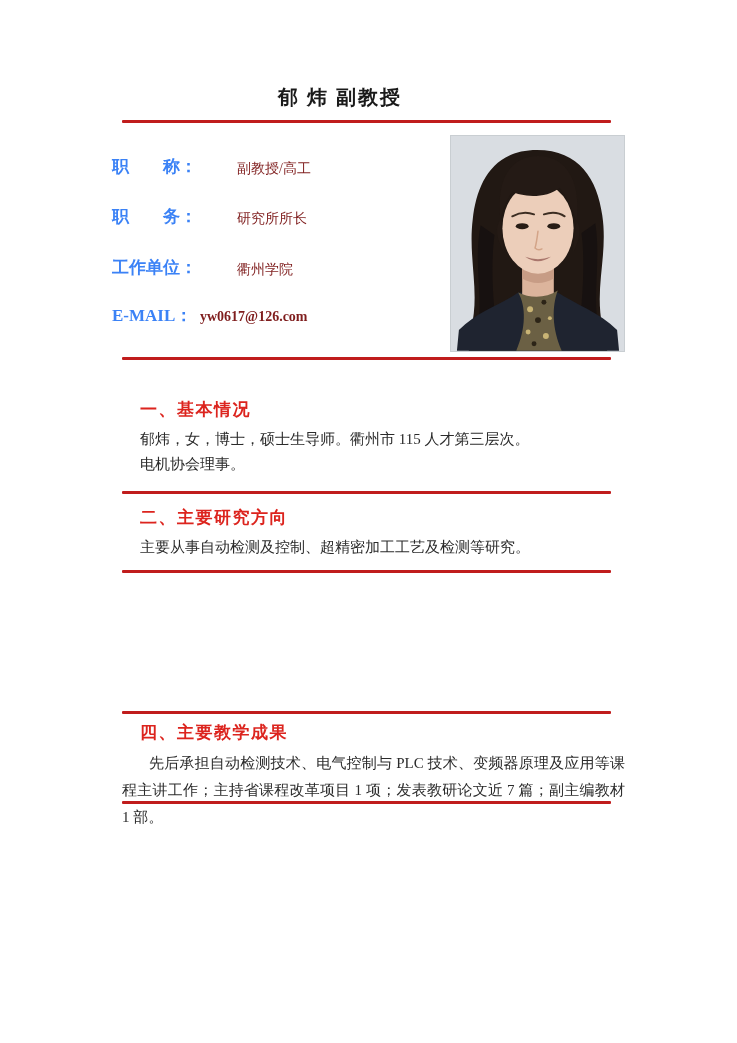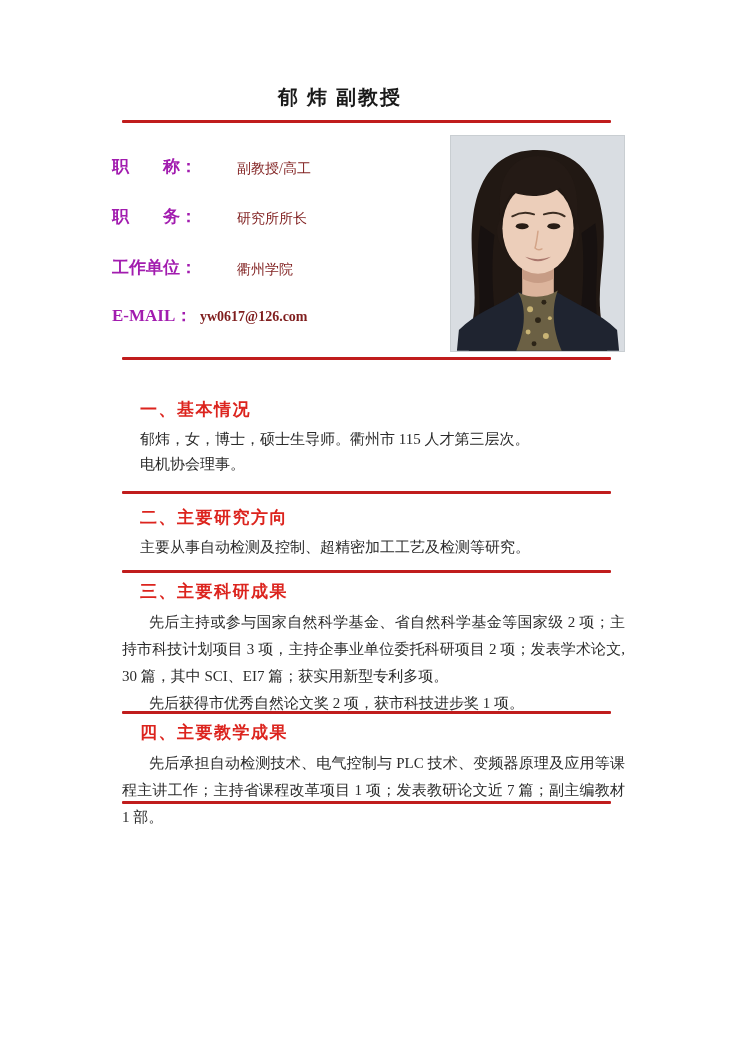--- a/index.html
+++ b/index.html
@@ -17,21 +17,21 @@
   }
   .rule-1 { top:120px; }
   .rule-2 { top:357px; }
   .rule-3 { top:491px; }
   .rule-4 { top:570px; }
   .rule-5 { top:711px; }
   .rule-6 { top:801px; }
 
   .info-row { position:absolute; left:112px; height:22px; font-size:17px; }
   .info-row .label-wrap {
-    font-family:"Liberation Sans", sans-serif; font-weight:bold; color:#a21caf;
+    font-family:"Liberation Sans", sans-serif; font-weight:bold; color:#3b82f6;
     white-space:nowrap;
     margin-top:48px;
   }
   .info-row .label-chars {
     display:inline-block; width:68px; text-align:justify; text-align-last:justify;
   }
   .info-row .colon { font-weight:bold; }
   .info-row .value {
     position:absolute; left:125px; top:5px; font-size:14px; font-weight:normal;
     color:#7f1d1d; white-space:nowrap;
@@ -142,25 +142,20 @@
 
   <div class="rule rule-3"></div>
 
   <div class="section sec-research">
     <h2>二、主要研究方向</h2>
     <p>主要从事自动检测及控制、超精密加工工艺及检测等研究。</p>
   </div>
 
   <div class="rule rule-4"></div>
 
-  <div class="section sec-sci">
-    <h2>三、主要科研成果</h2>
-    <p>先后主持或参与国家自然科学基金、省自然科学基金等国家级 2 项；主持市科技计划项目 3 项，主持企事业单位委托科研项目 2 项；发表学术论文, 30 篇，其中 SCI、EI7 篇；获实用新型专利多项。</p>
-    <p>先后获得市优秀自然论文奖 2 项，获市科技进步奖 1 项。</p>
-  </div>
 
   <div class="rule rule-5"></div>
 
   <div class="section sec-teach">
     <h2>四、主要教学成果</h2>
     <p>先后承担自动检测技术、电气控制与 PLC 技术、变频器原理及应用等课程主讲工作；主持省课程改革项目 1 项；发表教研论文近 7 篇；副主编教材 1 部。</p>
   </div>
 
   <div class="rule rule-6"></div>
 

